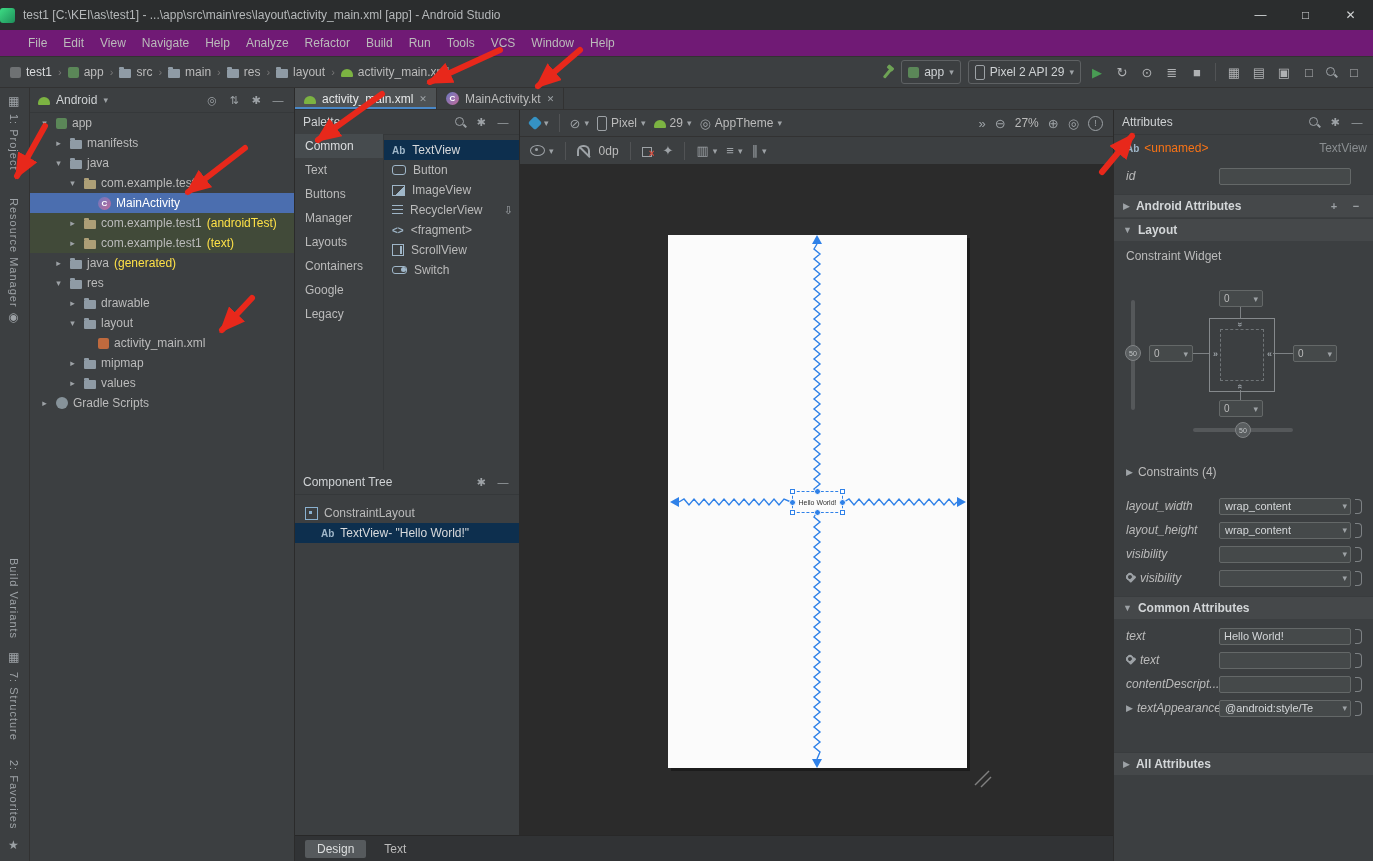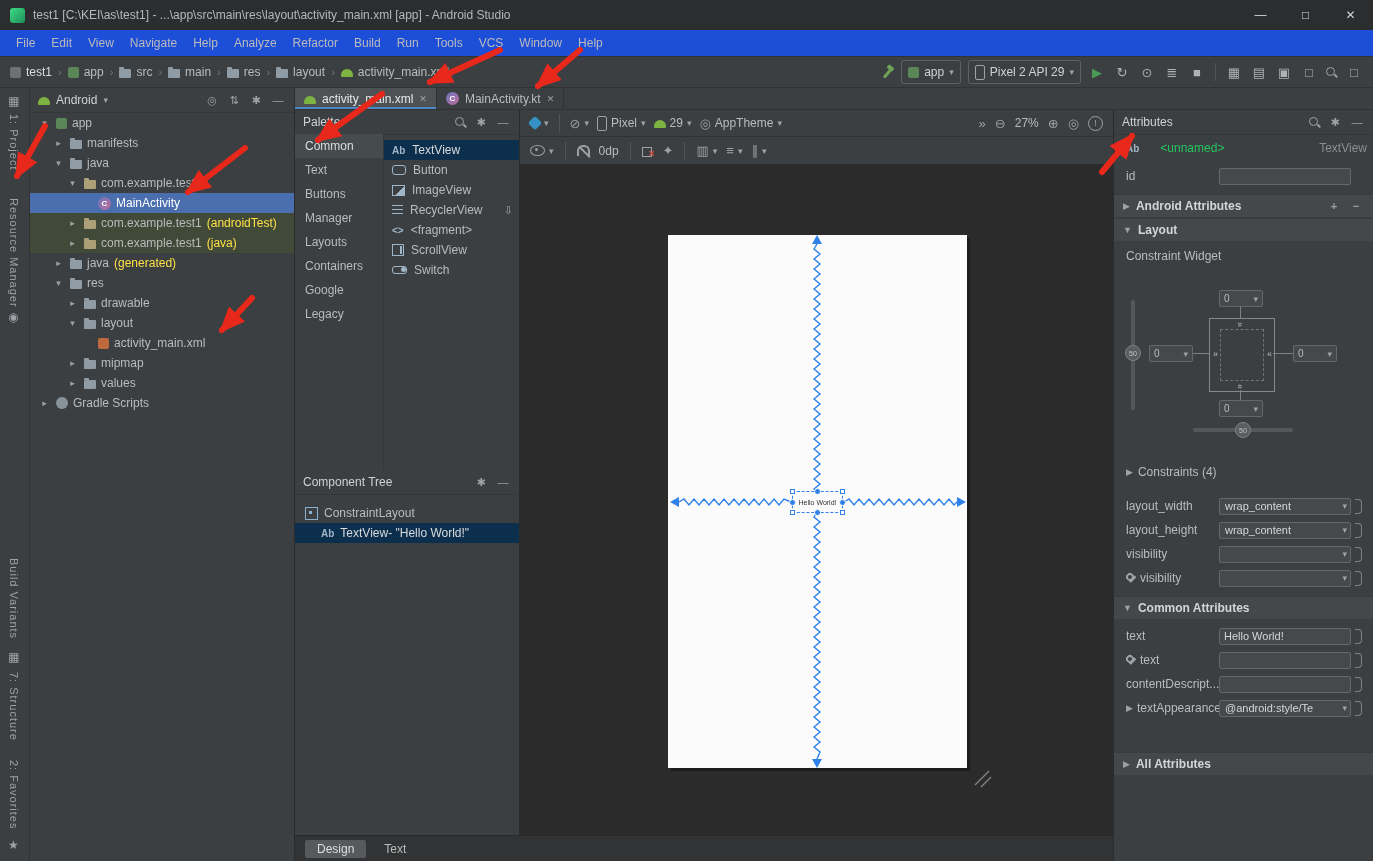--- a/index.html
+++ b/index.html
@@ -1,25 +1,25 @@
 <!DOCTYPE html>
 <html><head>
 <meta charset="utf-8">
 <style>
   html,body{margin:0;padding:0;background:#2b2b2b;}
   #root{position:relative;width:1373px;height:861px;background:#3c3f41;
         font-family:"Liberation Sans","DejaVu Sans",sans-serif;font-size:12px;color:#bbb;overflow:hidden;}
   
-  .titlebar{position:absolute;left:0;top:0;width:100%;height:30px;background:#2b2d2e;display:flex;align-items:center;gap:8px;padding-left:10px;box-sizing:border-box;}
+  .titlebar{position:absolute;left:0;top:0;width:100%;height:30px;background:#2b2d2e;display:flex;align-items:center;gap:8px;padding-left:0;box-sizing:border-box;}
   .icn-as{width:15px;height:15px;border-radius:3px;background:linear-gradient(135deg,#3ddc84,#1e8f5a);flex:none;}
   .wtitle{font-size:12px;color:#b5b8ba;white-space:nowrap;}
   .wctrls{margin-left:auto;display:flex;height:30px;}
   .wbtn{width:45px;text-align:center;line-height:30px;font-size:12px;color:#d3d5d6;}
   
-  .menubar{position:absolute;left:0;top:30px;width:100%;height:27px;background:#1d4ed8;border-bottom:1px solid #323232;display:flex;align-items:center;padding-left:8px;box-sizing:border-box;}
+  .menubar{position:absolute;left:0;top:30px;width:100%;height:27px;background:#701a75;border-bottom:1px solid #323232;display:flex;align-items:center;padding-left:20px;box-sizing:border-box;}
   .mitem{padding:0 8px;line-height:26px;color:#bbb;}
   
   .toolbar{position:absolute;left:0;top:57px;width:100%;height:31px;background:#3c3f41;border-bottom:1px solid #323232;display:flex;align-items:center;gap:5px;padding:0 10px;box-sizing:border-box;}
   .crumb{color:#bbb;} .crumb.strong{color:#dadcde;}
   .bsep{color:#777;font-size:11px;padding:0 1px;}
   .icn-module{width:11px;height:11px;border-radius:2px;background:#6e7173;flex:none;}
   .icn-appmod{width:11px;height:11px;border-radius:2px;background:#5b8758;flex:none;}
   .icn-folder{width:12px;height:9px;background:#8f9ba5;border-radius:1px;position:relative;flex:none;margin-top:2px;}
   .icn-folder::before{content:"";position:absolute;top:-2px;left:0;width:5px;height:2px;background:#8f9ba5;border-radius:1px 1px 0 0;}
   .icn-folder.tan{background:#ad9f77;} .icn-folder.tan::before{background:#ad9f77;}
@@ -103,21 +103,21 @@
   .canvas{position:absolute;left:520px;top:165px;width:593px;height:670px;background:#2b2b2b;overflow:hidden;}
   .artboard{position:absolute;left:148px;top:70px;width:299px;height:533px;background:#fbfbfb;box-shadow:3px 3px 0 rgba(0,0,0,.35);}
   .csvg{position:absolute;left:0;top:0;}
   .widget{position:absolute;left:272px;top:326px;width:51px;height:22px;border:1px dashed #2f81e8;box-sizing:border-box;display:flex;align-items:center;justify-content:center;}
   .wtext{font-size:7px;color:#333;white-space:nowrap;overflow:hidden;}
   .anch{position:absolute;width:7px;height:7px;border-radius:50%;background:#2f81e8;border:1px solid #fff;box-sizing:border-box;}
   .corner{position:absolute;width:5px;height:5px;background:#fff;border:1px solid #2f81e8;box-sizing:border-box;}
   
   .attrs{position:absolute;left:1113px;top:110px;width:260px;height:751px;background:#3c3f41;border-left:1px solid #2b2b2b;box-sizing:border-box;overflow:hidden;}
   .arow{position:absolute;left:12px;right:6px;height:20px;display:flex;align-items:center;}
-  .alabel{width:93px;flex:none;display:flex;align-items:center;gap:4px;color:#bbb;overflow:hidden;white-space:nowrap;}
+  .alabel{width:93px;flex:none;display:flex;align-items:center;gap:4px;color:#bbb;overflow:hidden;white-space:nowrap;font-style:italic;}
   .combo{width:132px;flex:none;height:17px;background:#45494a;border:1px solid #646868;border-radius:2px;display:flex;align-items:center;justify-content:space-between;padding:0 3px 0 5px;color:#d4d7d9;font-size:11px;box-sizing:border-box;overflow:hidden;white-space:nowrap;}
   .afield{width:132px;flex:none;height:17px;background:#45494a;border:1px solid #646868;border-radius:2px;color:#d4d7d9;font-size:11px;padding:0 4px;box-sizing:border-box;font-family:"Liberation Sans","DejaVu Sans",sans-serif;}
   .bracket{width:6px;height:13px;border:1px solid #7d8184;border-left:none;border-radius:0 4px 4px 0;margin-left:4px;flex:none;}
   .sect{position:absolute;left:0;right:0;height:22px;background:#45484a;border-top:1px solid #393c3e;display:flex;align-items:center;gap:6px;padding:0 9px;color:#d3d6d8;font-weight:bold;}
   .sarr{font-size:9px;color:#9da2a6;font-weight:normal;}
   .icn-wrench{width:10px;height:10px;position:relative;flex:none;}
   .icn-wrench::before{content:"";position:absolute;left:5px;top:2px;width:3px;height:8px;background:#9da2a6;transform:rotate(45deg);border-radius:1px;}
   .icn-wrench::after{content:"";position:absolute;left:0;top:0;width:4px;height:4px;border:2px solid #9da2a6;border-radius:50%;border-right-color:transparent;transform:rotate(45deg);}
   
   .cwidget{position:absolute;left:10px;top:155px;width:240px;height:180px;}
@@ -268,21 +268,21 @@
       <div class="trow tint" style="padding-left:36px">
         <span class="tarrow">▸</span>
         <span class="icn-folder tan"></span>
         <span>com.example.test1</span>
         <span class="tsuffix">(androidTest)</span>
       </div>
       <div class="trow tint" style="padding-left:36px">
         <span class="tarrow">▸</span>
         <span class="icn-folder tan"></span>
         <span>com.example.test1</span>
-        <span class="tsuffix">(java)</span>
+        <span class="tsuffix">(text)</span>
       </div>
       <div class="trow" style="padding-left:22px">
         <span class="tarrow">▸</span>
         <span class="icn-folder"></span>
         <span>java</span>
         <span class="tsuffix">(generated)</span>
       </div>
       <div class="trow" style="padding-left:22px">
         <span class="tarrow">▾</span>
         <span class="icn-folder"></span>
@@ -496,21 +496,21 @@
     <div class="phead">
       <span>Attributes</span>
       <span class="ph-sp"></span>
       <span class="icn-search"></span>
       <span class="hico">✱</span>
       <span class="hico">—</span>
     </div>
 
     <div class="arow" style="top:28px;">
       <span class="ab">Ab</span>
-      <span style="margin-left:21px;color:#22c55e;">&lt;unnamed&gt;</span>
+      <span style="margin-left:5px;color:#f97316;">&lt;unnamed&gt;</span>
       <span style="margin-left:auto;color:#8a8e91;">TextView</span>
     </div>
 
     <div class="arow" style="top:56px;">
       <span class="alabel">id</span>
       <input class="afield" value="" style="">
     </div>
 
     <div class="sect" style="top:84px;">
       <span class="sarr">▶</span>

